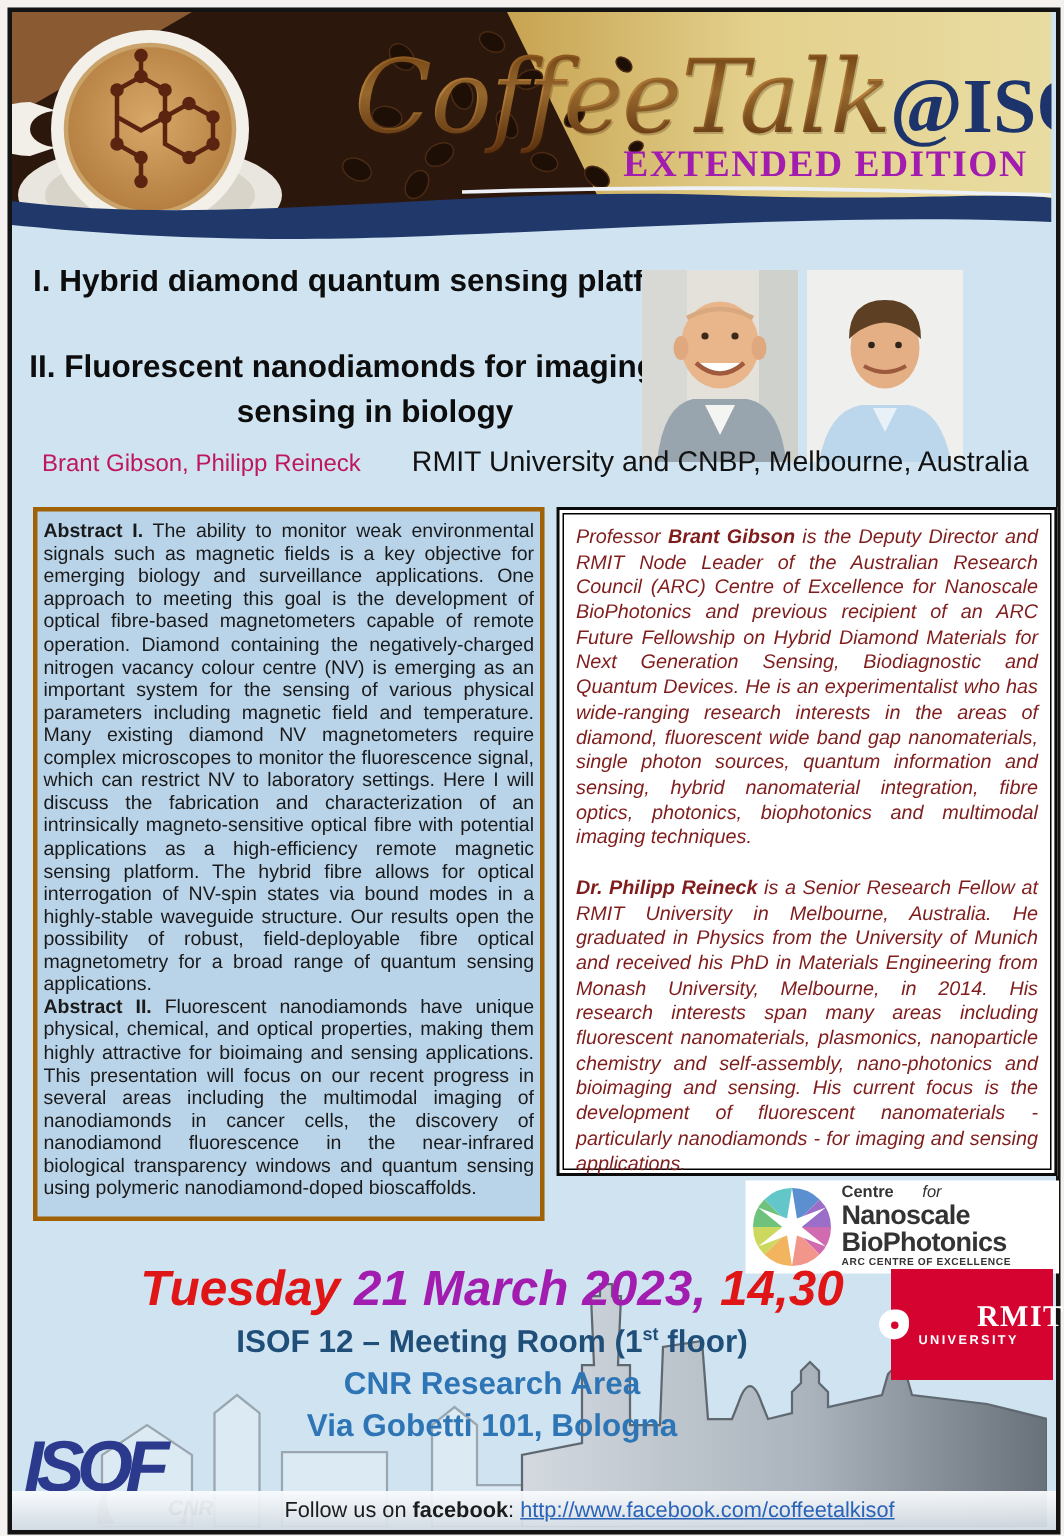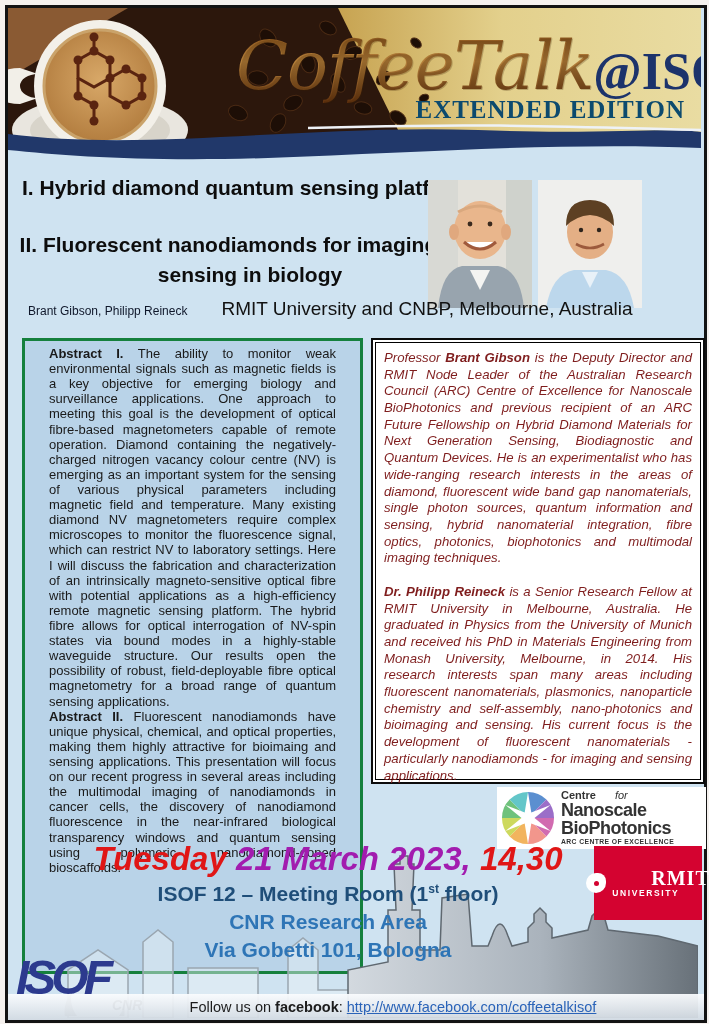--- a/index.html
+++ b/index.html
@@ -8,36 +8,36 @@
 
   
   .banner{position:absolute;left:0;top:0;width:693px;height:132px;overflow:hidden;}
   .banner svg{position:absolute;left:0;top:0;}
   .banner-title{position:absolute;left:228px;top:18px;width:460px;white-space:nowrap;z-index:3;}
   .script-word{font-family:"DejaVu Serif",serif;font-style:italic;font-weight:normal;font-size:68px;
     background:linear-gradient(180deg,#7a4613 0%,#b5803b 45%,#5d2e0c 100%);-webkit-background-clip:text;background-clip:text;color:transparent;
     text-shadow:1px 1px 0 rgba(60,30,5,.25);letter-spacing:-1px;}
   .isof-word{font-family:"Liberation Serif",serif;font-weight:bold;font-size:52px;color:#1c336b;letter-spacing:0px;}
   .banner-sub{position:absolute;right:16px;top:88px;font-family:"Liberation Serif",serif;font-weight:bold;
-    font-size:25px;color:#0c4a6e;letter-spacing:1px;z-index:3;}
+    font-size:25px;color:#a21caf;letter-spacing:1px;z-index:3;}
   .wave-svg{position:absolute;left:0;top:112px;width:693px;height:60px;z-index:2;}
 
   
   .title1{position:absolute;left:14px;top:36px;width:470px;font-size:21px;font-weight:bold;color:#0d0d0d;}
   .title2{position:absolute;left:0px;top:90px;width:484px;font-size:21px;font-weight:bold;color:#0d0d0d;text-align:center;line-height:1.45;}
   .titles-wrap{position:absolute;left:0;top:132px;width:640px;height:200px;}
   .photos{position:absolute;right:6px;top:38px;display:flex;gap:6px;}
   .photo{width:104px;height:130px;overflow:hidden;background:#e8e8e6;}
   .speakers-row{position:absolute;left:20px;top:158px;width:660px;white-space:nowrap;}
-  .speakers{font-size:12px;color:#0f172a;}
+  .speakers{font-size:16px;color:#be185d;}
   .affiliation{font-size:19px;color:#121212;margin-left:34px;}
 
   
-  .abs-box{position:absolute;left:14px;top:330px;width:341px;height:636px;background:#b9d3e8;
-    border:3px solid #15803d;box-sizing:border-box;padding:5px 24px;}
+  .abs-box{position:absolute;left:14px;top:330px;width:341px;height:476px;background:#b9d3e8;
+    border:3px solid #a16207;box-sizing:border-box;padding:5px 4px;}
   .abs-box p{margin:0;font-size:13px;line-height:1.163;text-align:justify;color:#1a1a1a;}
   .abs-label{font-weight:bold;}
   .bio-box{position:absolute;left:363px;top:330px;width:334px;height:446px;background:#ffffff;
     border:2px solid #0b0b0b;box-sizing:border-box;box-shadow:inset 0 0 0 2px #fff,inset 0 0 0 3px #000;padding:10px 11px;}
   .bio-box p{margin:0;font-size:13.2px;line-height:1.265;text-align:justify;color:#7f1d1d;font-style:italic;}
   .bio-box p+p{margin-top:17px;}
   .bio-name{font-weight:bold;}
 
   
   .cnbp{position:absolute;left:489px;top:779px;width:209px;height:62px;background:#fff;display:flex;align-items:center;padding:2px 4px;box-sizing:border-box;}

